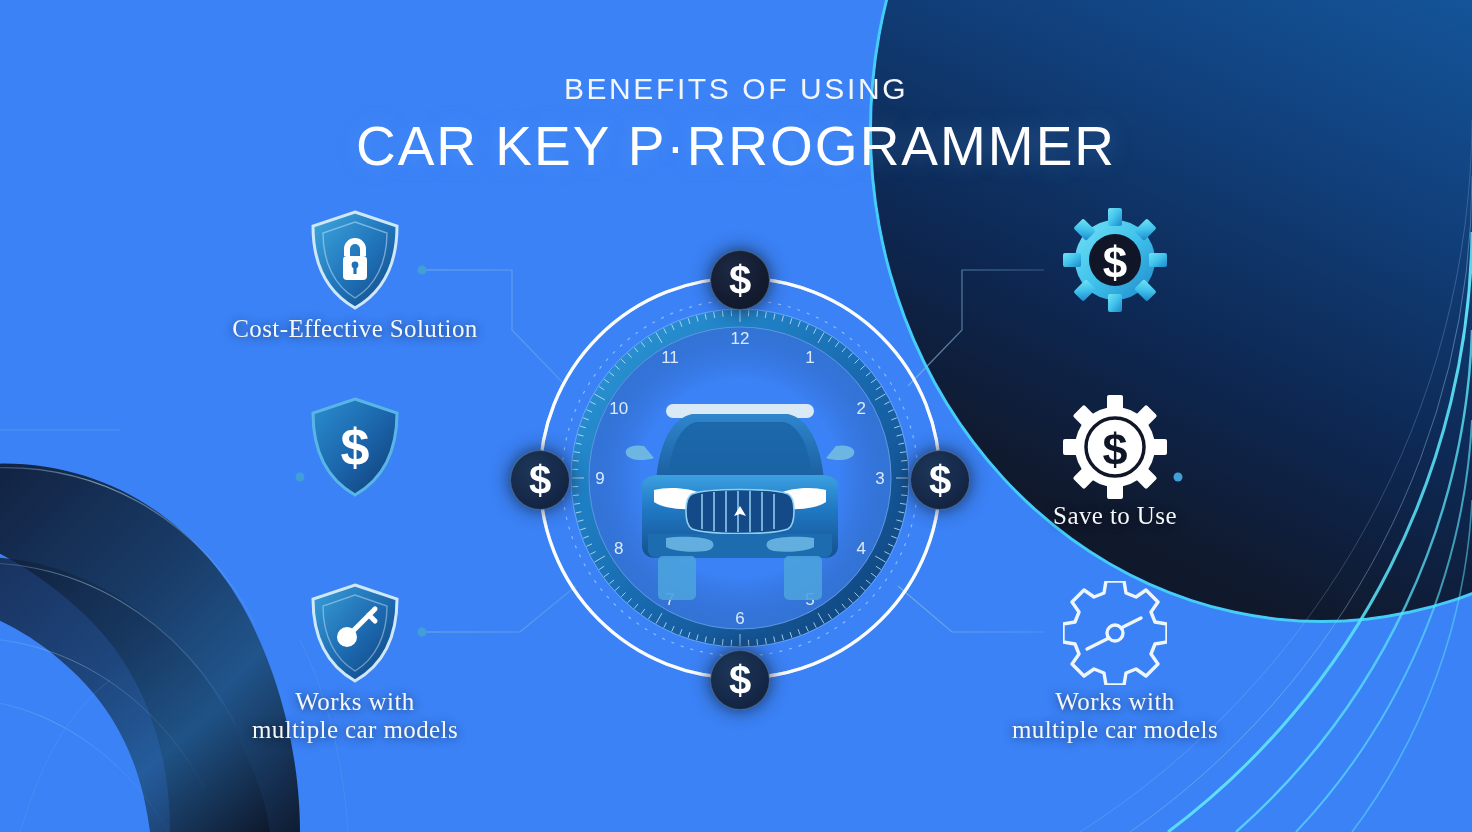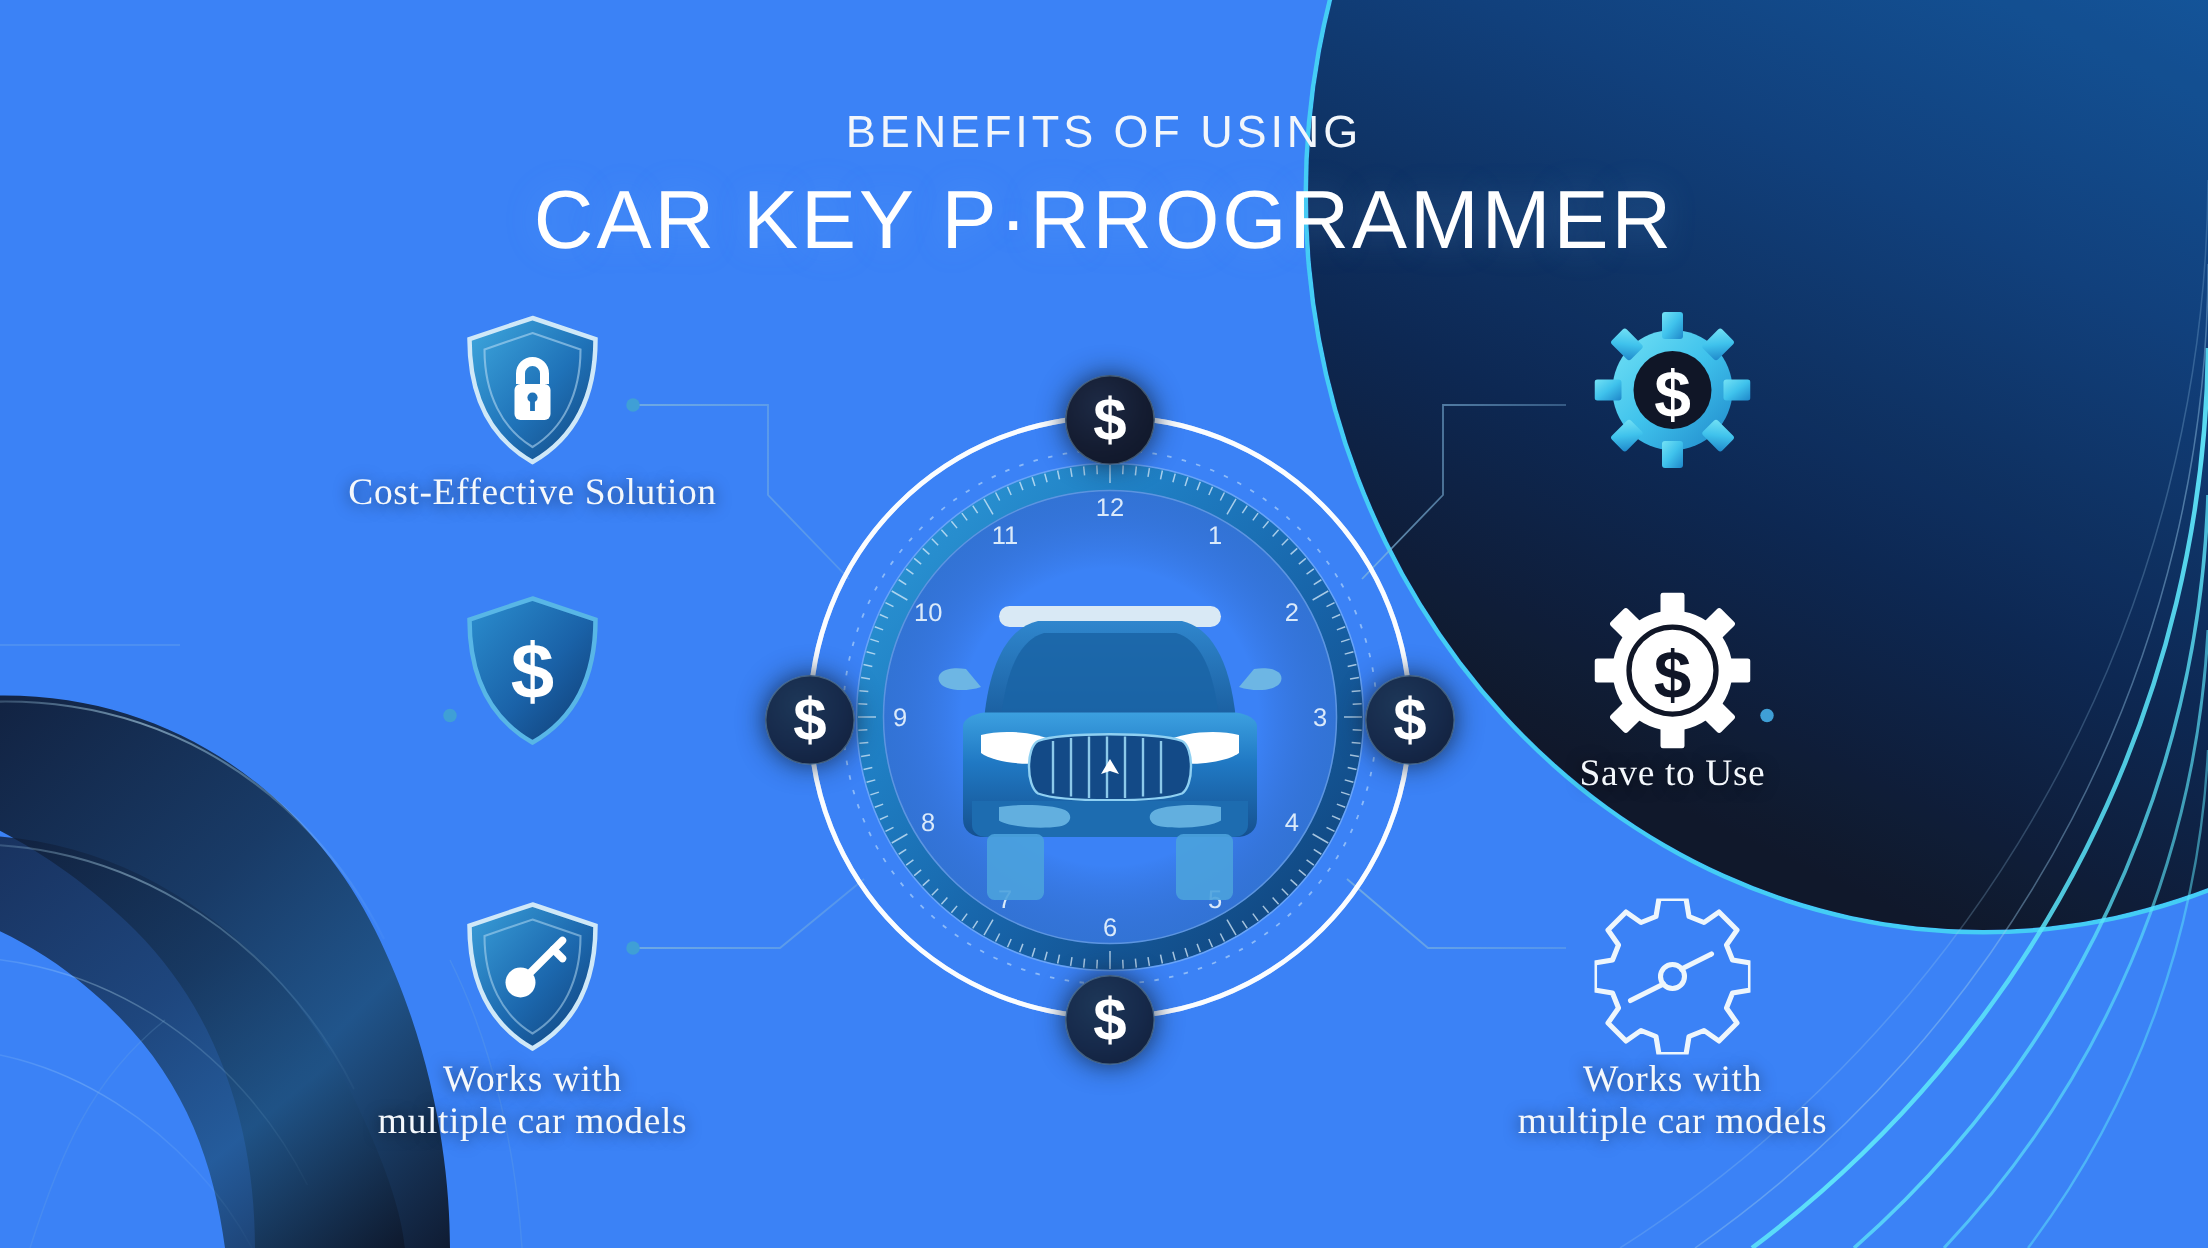--- a/index.html
+++ b/index.html
@@ -52,21 +52,21 @@
   .benefit .b-label {
     color:#f4f8fc; font-size:25px; font-weight:300; line-height:1.12;
     letter-spacing:.4px; white-space:pre-line;
     text-shadow:0 1px 10px rgba(0,0,0,.6);
     font-family:Liberation Serif, serif;
   }
   .left-col  { left:205px; }
   .right-col { left:965px; }
   .row-1 { top:205px; }
   .row-2 { top:392px; }
-  .row-3 { top:596px; }
+  .row-3 { top:578px; }
 
   
   .center-wrap {
     position:absolute; left:496px; top:198px; width:480px; height:500px;
   }
   .dollar-badge {
     position:absolute; width:60px; height:60px; border-radius:50%;
     background:radial-gradient(circle at 38% 32%,#1d2a45 0%,#141c31 55%,#0e1527 100%);
     border:1px solid rgba(150,200,235,.35);
     display:flex; align-items:center; justify-content:center;

